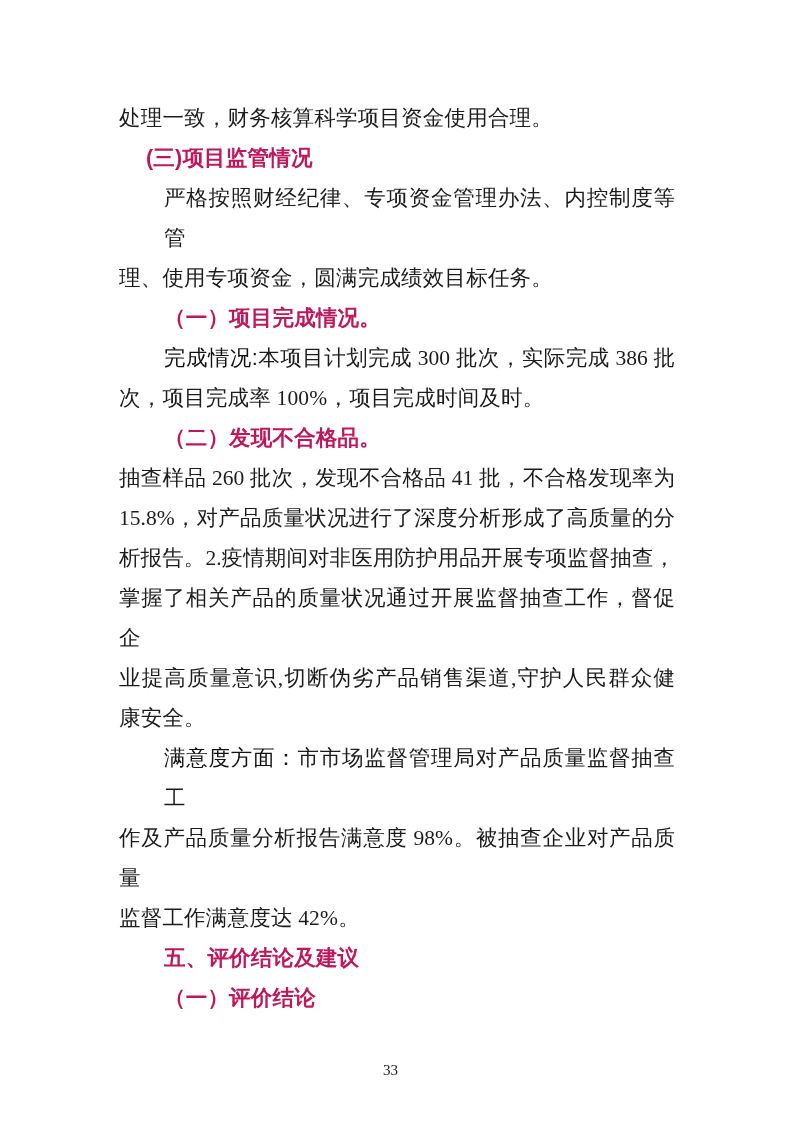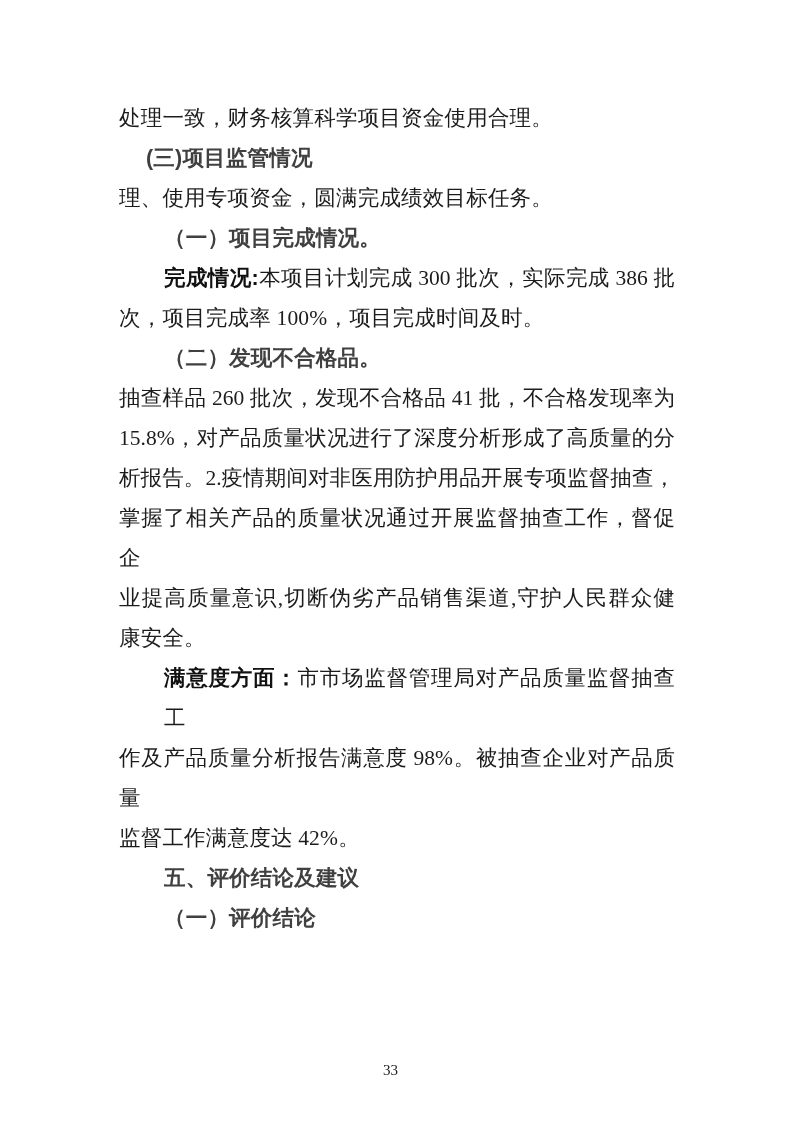--- a/index.html
+++ b/index.html
@@ -31,25 +31,25 @@
   .line.fill {
     white-space: normal;
     text-align: justify;
     text-align-last: justify;
     text-justify: inter-ideograph;
     letter-spacing: 0;
   }
   .t-heading {
     font-family: "Liberation Sans", "DejaVu Sans", sans-serif;
     font-weight: 700;
-    color: #404040;
+    color: #be185d;
   }
   .prefix {
     font-family: "Liberation Sans", "DejaVu Sans", sans-serif;
-    font-weight: 700;
+    font-weight: 400;
     color: #111111;
   }
   .ind0 { padding-left: 0; }
   .ind1 { padding-left: 27px; }
   .ind2 { padding-left: 45px; }
   .page-number {
     position: absolute;
     top: 1024px;
     left: 0;
     width: 100%;
@@ -62,20 +62,21 @@
   }
 </style>
 </head>
 <body>
 
 <div class="page">
   <div class="content">
 
   <div class="line t-body ind0"><span>处理一致，财务核算科学项目资金使用合理。</span></div>
       <div class="line t-heading ind1"><span>(三)项目监管情况</span></div>
+      <div class="line t-body ind2 fill"><span>严格按照财经纪律、专项资金管理办法、内控制度等管</span></div>
       <div class="line t-body ind0"><span>理、使用专项资金，圆满完成绩效目标任务。</span></div>
       <div class="line t-heading ind2"><span>（一）项目完成情况。</span></div>
       <div class="line t-body ind2 fill"><span class="prefix">完成情况:</span><span>本项目计划完成 300 批次，实际完成 386 批</span></div>
       <div class="line t-body ind0"><span>次，项目完成率 100%，项目完成时间及时。</span></div>
       <div class="line t-heading ind2"><span>（二）发现不合格品。</span></div>
       <div class="line t-body ind0 fill"><span>抽查样品 260 批次，发现不合格品 41 批，不合格发现率为</span></div>
       <div class="line t-body ind0 fill"><span>15.8%，对产品质量状况进行了深度分析形成了高质量的分</span></div>
       <div class="line t-body ind0 fill"><span>析报告。2.疫情期间对非医用防护用品开展专项监督抽查，</span></div>
       <div class="line t-body ind0 fill"><span>掌握了相关产品的质量状况通过开展监督抽查工作，督促企</span></div>
       <div class="line t-body ind0 fill"><span>业提高质量意识,切断伪劣产品销售渠道,守护人民群众健</span></div>

